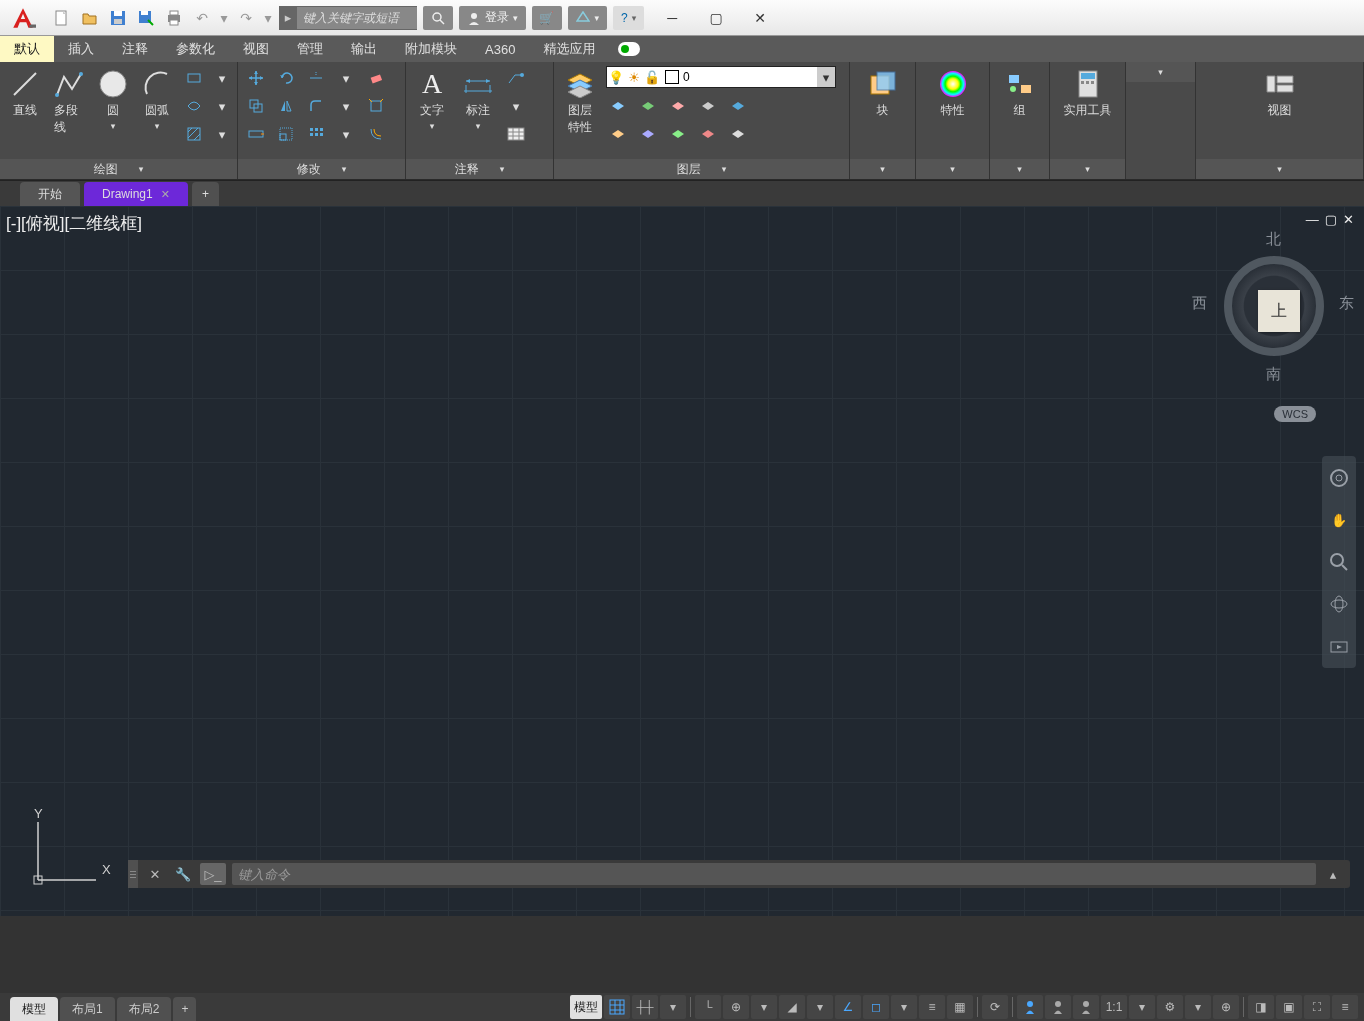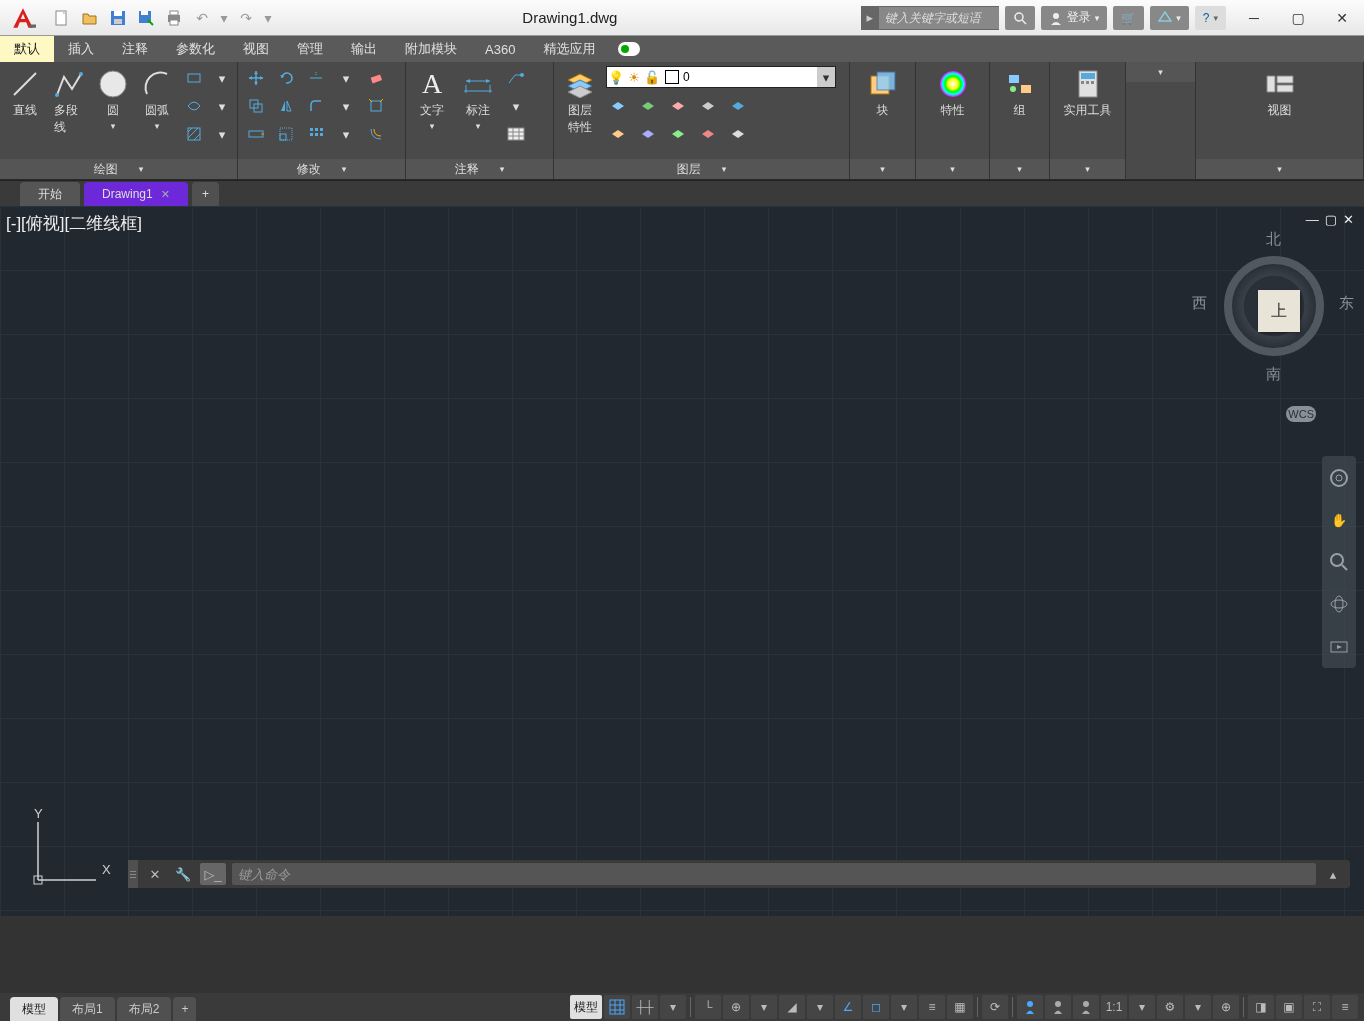--- a/index.html
+++ b/index.html
@@ -59,21 +59,21 @@
   linear-gradient(90deg,#2a323a 1px, transparent 1px);
   background-size:64px 64px;}
 .viewlabel{ position:absolute; top:6px; left:6px; color:#eee; font-size:17px;}
 .vp-ctrl{ position:absolute; top:6px; right:10px; display:flex; gap:6px; color:#eee; font-size:13px;}
 .viewcube{ position:absolute; top:40px; right:30px; width:120px; height:120px; }
 .viewcube .ring{ position:absolute; inset:10px; border-radius:50%; background:radial-gradient(circle,#2a3038 50%,#3a4048 52%,#2a3038 70%); border:8px solid #505860;}
 .viewcube .cube{ position:absolute; left:44px; top:44px; width:42px; height:42px; background:#e8e4d8; display:flex; align-items:center; justify-content:center; color:#333; font-size:16px; box-shadow:1px 1px 3px rgba(0,0,0,0.4);}
 .viewcube .dir{ position:absolute; color:#8a9098; font-size:15px;}
 .viewcube .n{ top:-16px; left:52px;} .viewcube .s{ bottom:-18px; left:52px;}
 .viewcube .e{ right:-20px; top:48px;} .viewcube .w{ left:-22px; top:48px;}
-.wcs-badge{ position:absolute; top:200px; right:48px; background:#8a9098; color:#2a3038; font-size:11px; padding:2px 2px; border-radius:10px;}
+.wcs-badge{ position:absolute; top:200px; right:48px; background:#8a9098; color:#2a3038; font-size:11px; padding:2px 8px; border-radius:10px;}
 .navbar-r{ position:absolute; top:250px; right:8px; width:34px; background:rgba(70,78,86,0.6); border-radius:4px; padding:8px 0; display:flex; flex-direction:column; align-items:center; gap:14px;}
 .navbar-r div{ color:#9aa0a8; height:28px; display:flex; align-items:center;}
 .ucs{ position:absolute; bottom:20px; left:20px; }
 .ucs svg{ overflow:visible;}
 
 
 .cmdline{ position:absolute; bottom:28px; left:128px; right:14px; height:28px; background:#3a3a3a; display:flex; align-items:center; gap:6px; border-radius:3px;}
 .cmdline .hdl{ width:10px; height:100%; background:#505050; display:flex; flex-direction:column; justify-content:center; gap:2px; padding:0 2px;}
 .cmdline .hdl span{height:1px;background:#888;}
 .cmdline .cbtn{ width:22px; height:22px; display:flex; align-items:center; justify-content:center; color:#bbb;}
@@ -135,23 +135,20 @@
         <svg width="16" height="16">
           <rect x="2" y="5" width="12" height="7" fill="#888"></rect>
           <rect x="4" y="1" width="8" height="4" fill="#fff" stroke="#888"></rect>
           <rect x="4" y="10" width="8" height="5" fill="#fff" stroke="#888"></rect>
         </svg>
       </div>
     <div class="qat-btn" style="color:#999">↶</div>
     <div class="qat-btn" style="color:#999;width:14px">▾</div>
     <div class="qat-btn" style="color:#999">↷</div>
     <div class="qat-btn" style="color:#999;width:14px">▾</div>
-  </div>
-  <div class="title-drag">
-    <span>Drawing1.dwg</span>
   </div>
   <div class="search-box">
     <div style="width:18px;text-align:center;color:#ccc">▸</div>
     <input placeholder="键入关键字或短语" style="">
   </div>
   <div class="title-right">
     <div class="grp">
         <svg width="14" height="14">
           <circle cx="6" cy="6" r="4" fill="none" stroke="#eee" stroke-width="1.5"></circle>
           <line x1="9" y1="9" x2="13" y2="13" stroke="#eee" stroke-width="1.5"></line>

